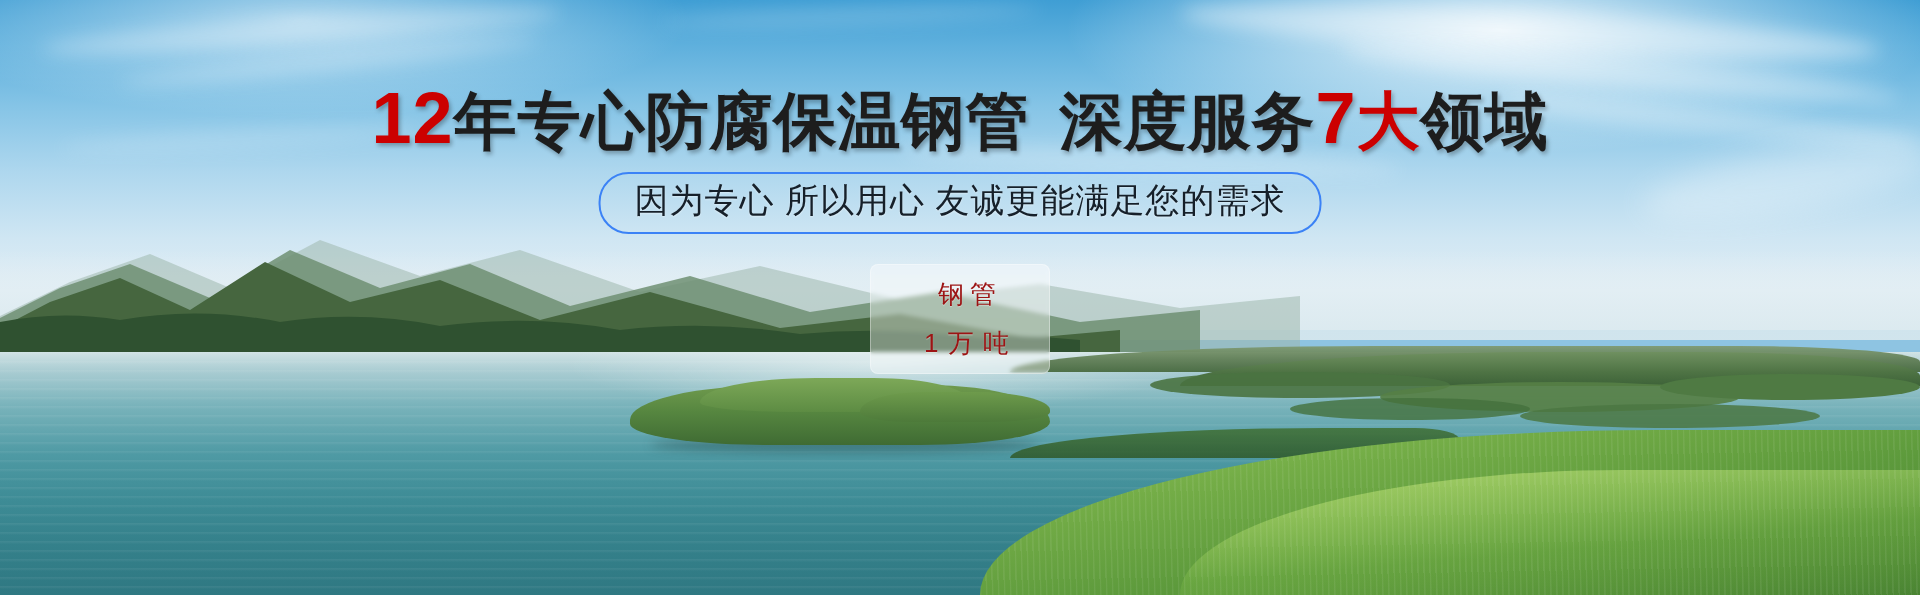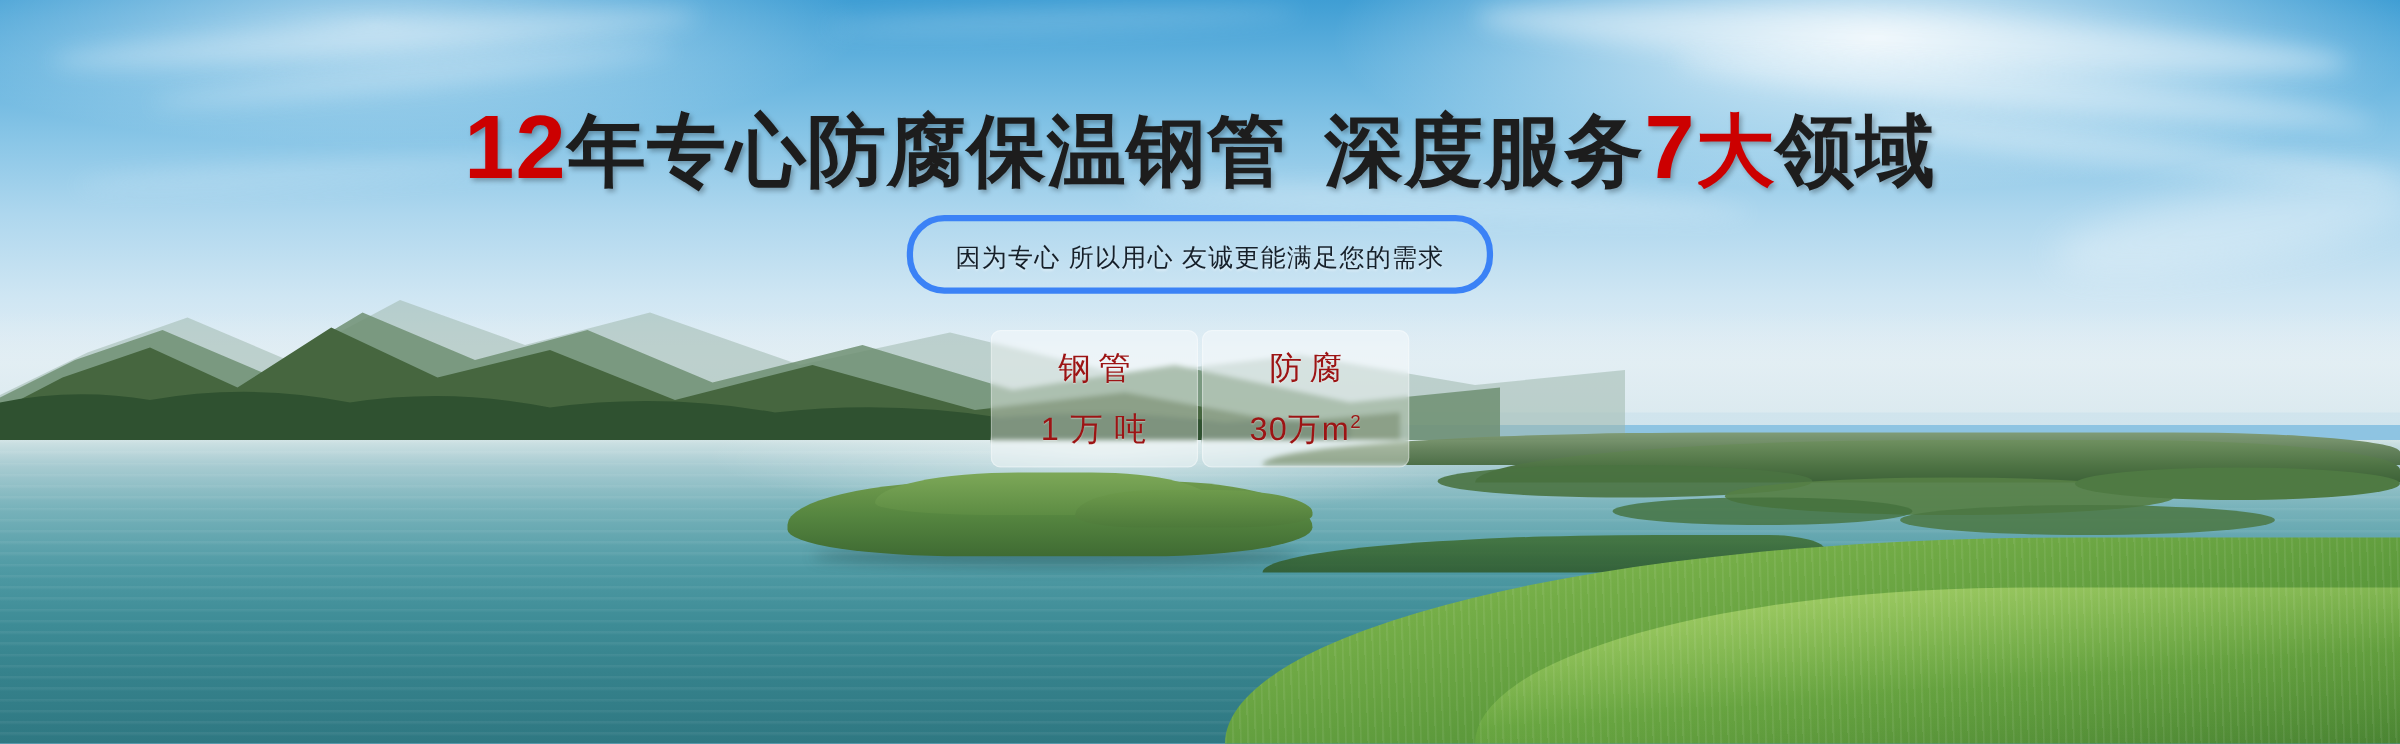--- a/index.html
+++ b/index.html
@@ -139,45 +139,46 @@
     text-shadow:2px 3px 4px rgba(0,0,0,.28);
   }
   .headline .dark{color:#1d1d1d;}
   .headline .red{color:#cc0000;}
   .headline .num{font-size:72px;}
   .headline .gap{display:inline-block;width:30px;}
 
   .subtitle-pill{
     position:absolute;left:50%;transform:translateX(-50%);
     top:172px;
-    padding:18px 34px 11px;
-    border:5px solid #3b82f6;
+    padding:6px 34px 11px;
+    border:2px solid #3b82f6;
     border-radius:30px;
     color:#16202a;
-    font-size:20px;
+    font-size:34px;
     line-height:1.2;
     letter-spacing:1px;
     white-space:nowrap;
     text-shadow:0 1px 2px rgba(255,255,255,.45);
   }
 
   .cards{
     position:absolute;left:50%;transform:translateX(-50%);
     top:264px;
     display:flex;
     gap:3px;
   }
   .card{
     width:166px;height:110px;
     background:rgba(255,255,255,.38);
     border-radius:8px;
     display:flex;flex-direction:column;
     align-items:center;justify-content:center;
     box-shadow:inset 0 0 0 1px rgba(255,255,255,.35);
     backdrop-filter:blur(2px);
+    padding-left:14px;
   }
   .card-label{
     color:#9c1414;
     font-size:26px;
     letter-spacing:6px;
     text-indent:6px;
     margin-bottom:14px;
     text-shadow:0 1px 1px rgba(255,255,255,.4);
   }
   .card-value{
@@ -270,23 +271,17 @@
 
     <div class="cards">
 
       <div class="card">
         <div class="card-label">钢管</div>
         <div class="card-value">
           <span>1 万 吨</span>
         </div>
       </div>
 
-      <div class="card">
-        <div class="card-label">防腐</div>
-        <div class="card-value">
-          <span>30万m</span><sup>2</sup>
-        </div>
-      </div>
 
 
     </div>
   </div>
 </div>
 
 </body></html>

